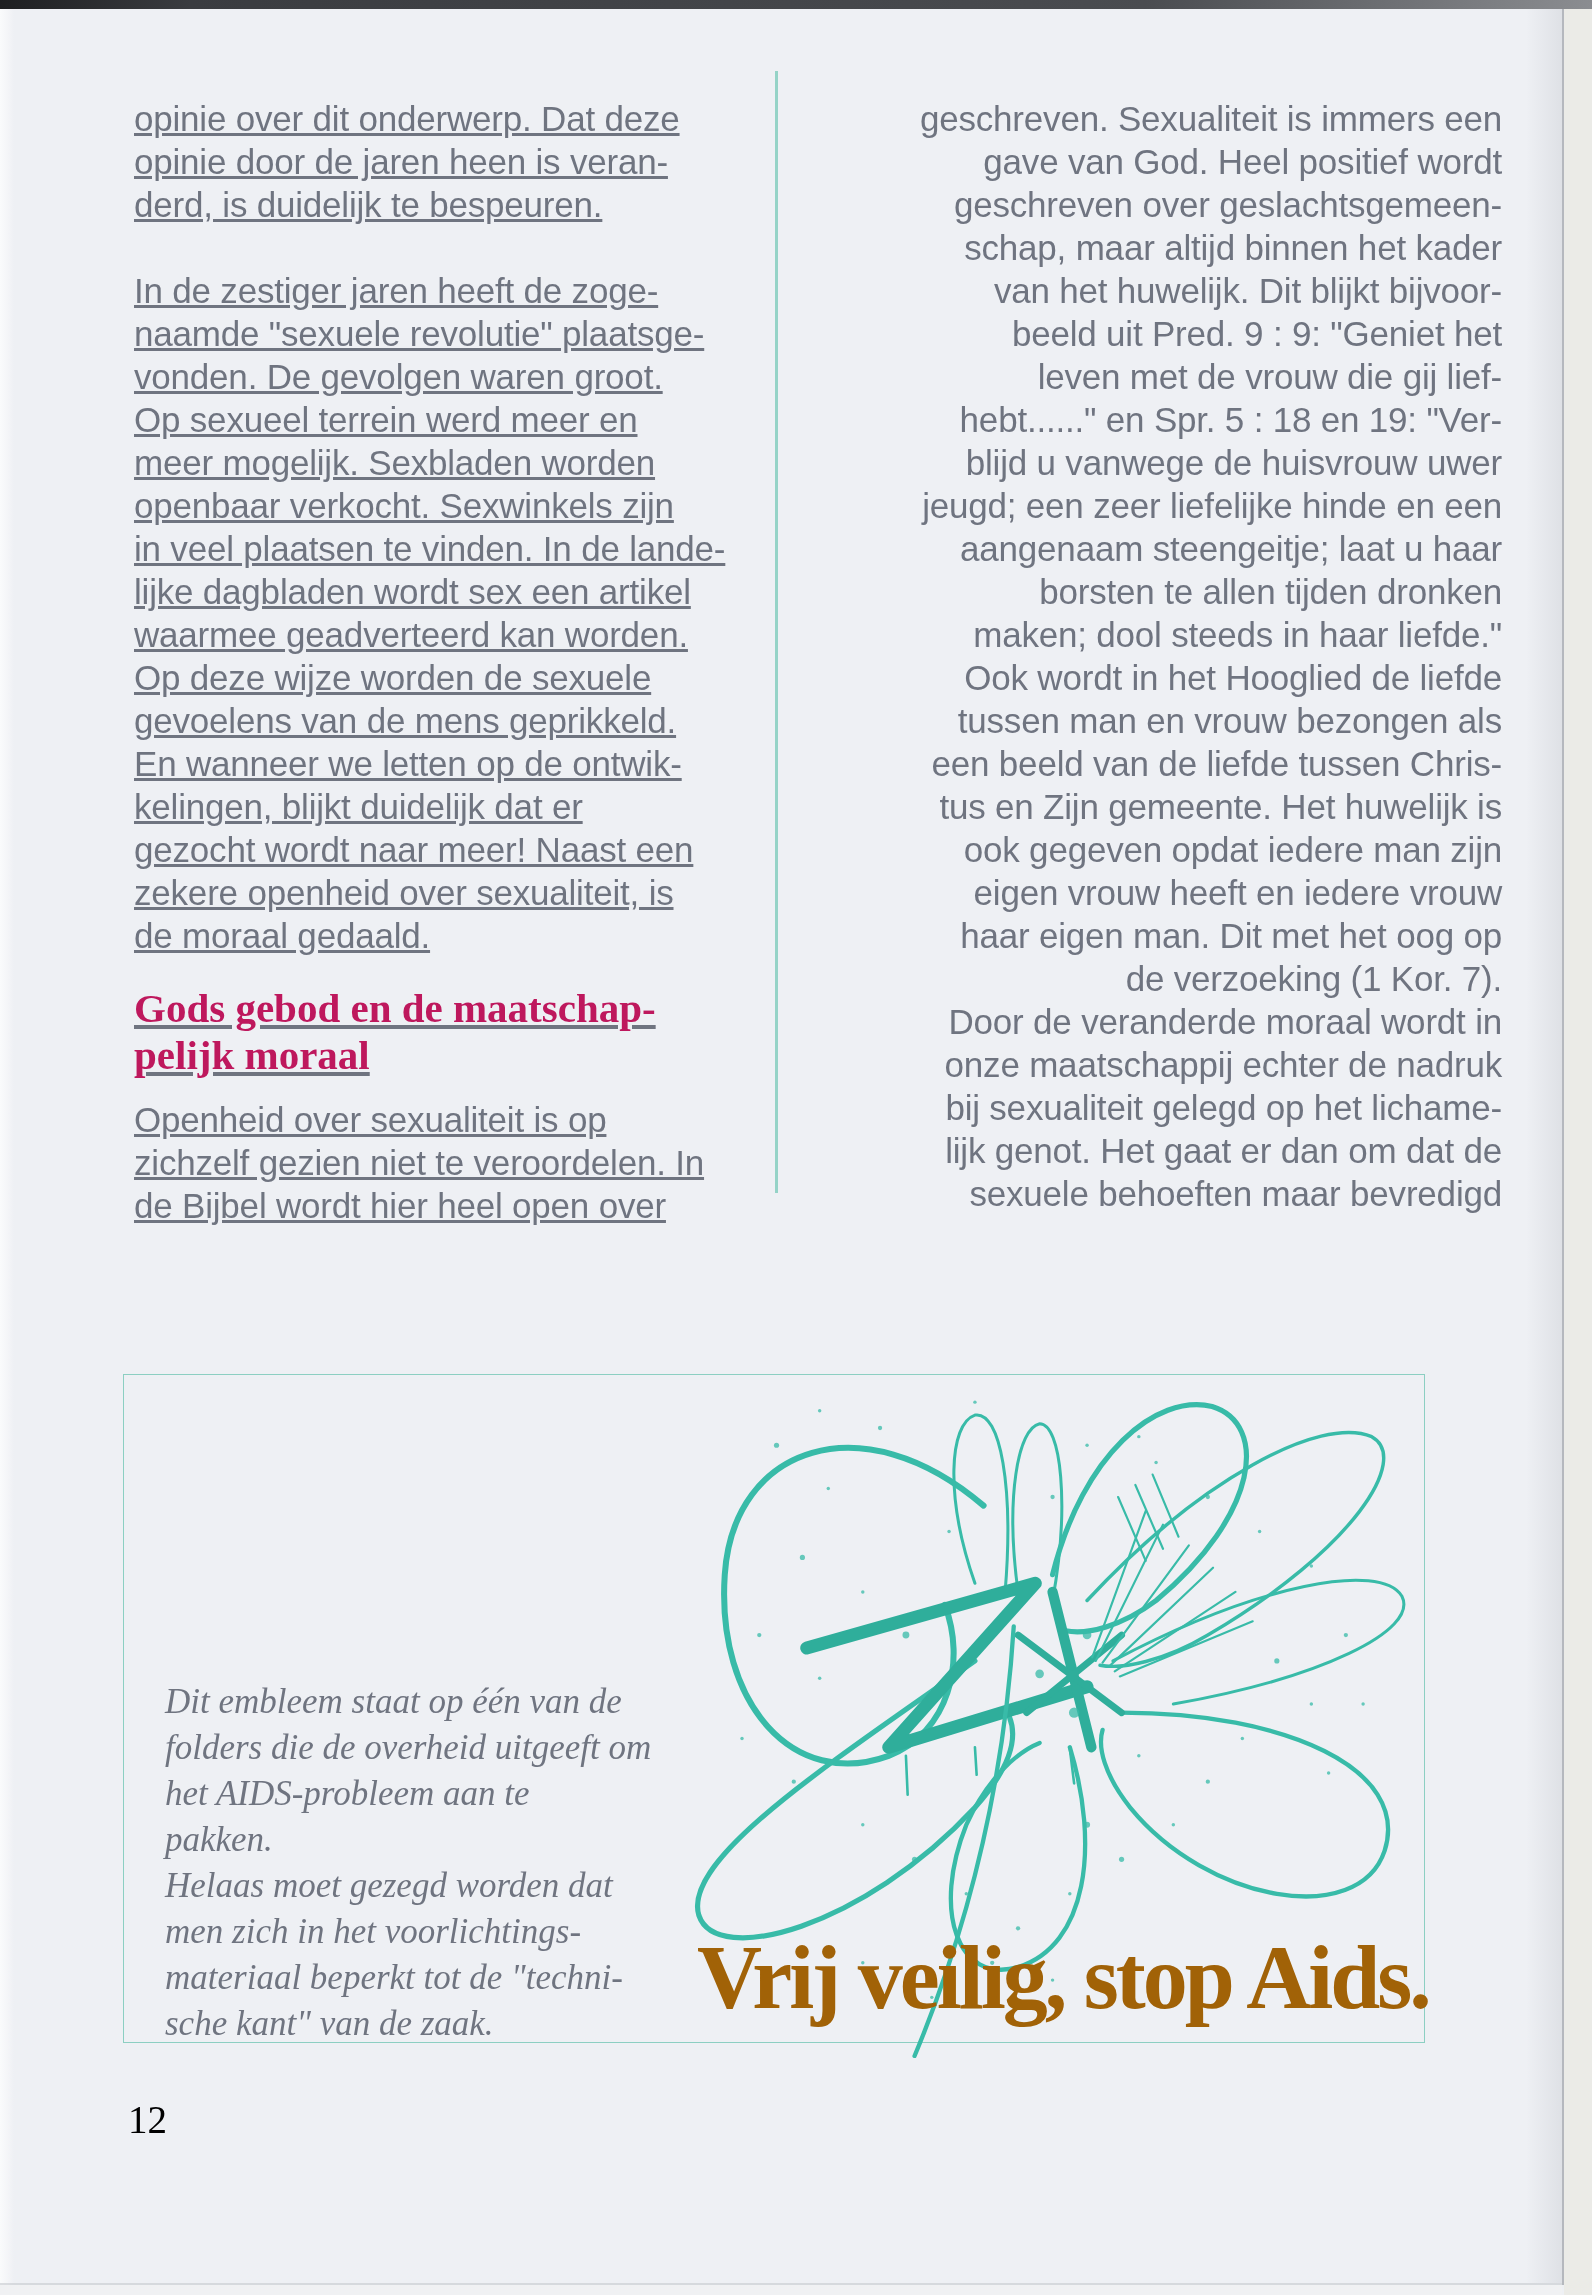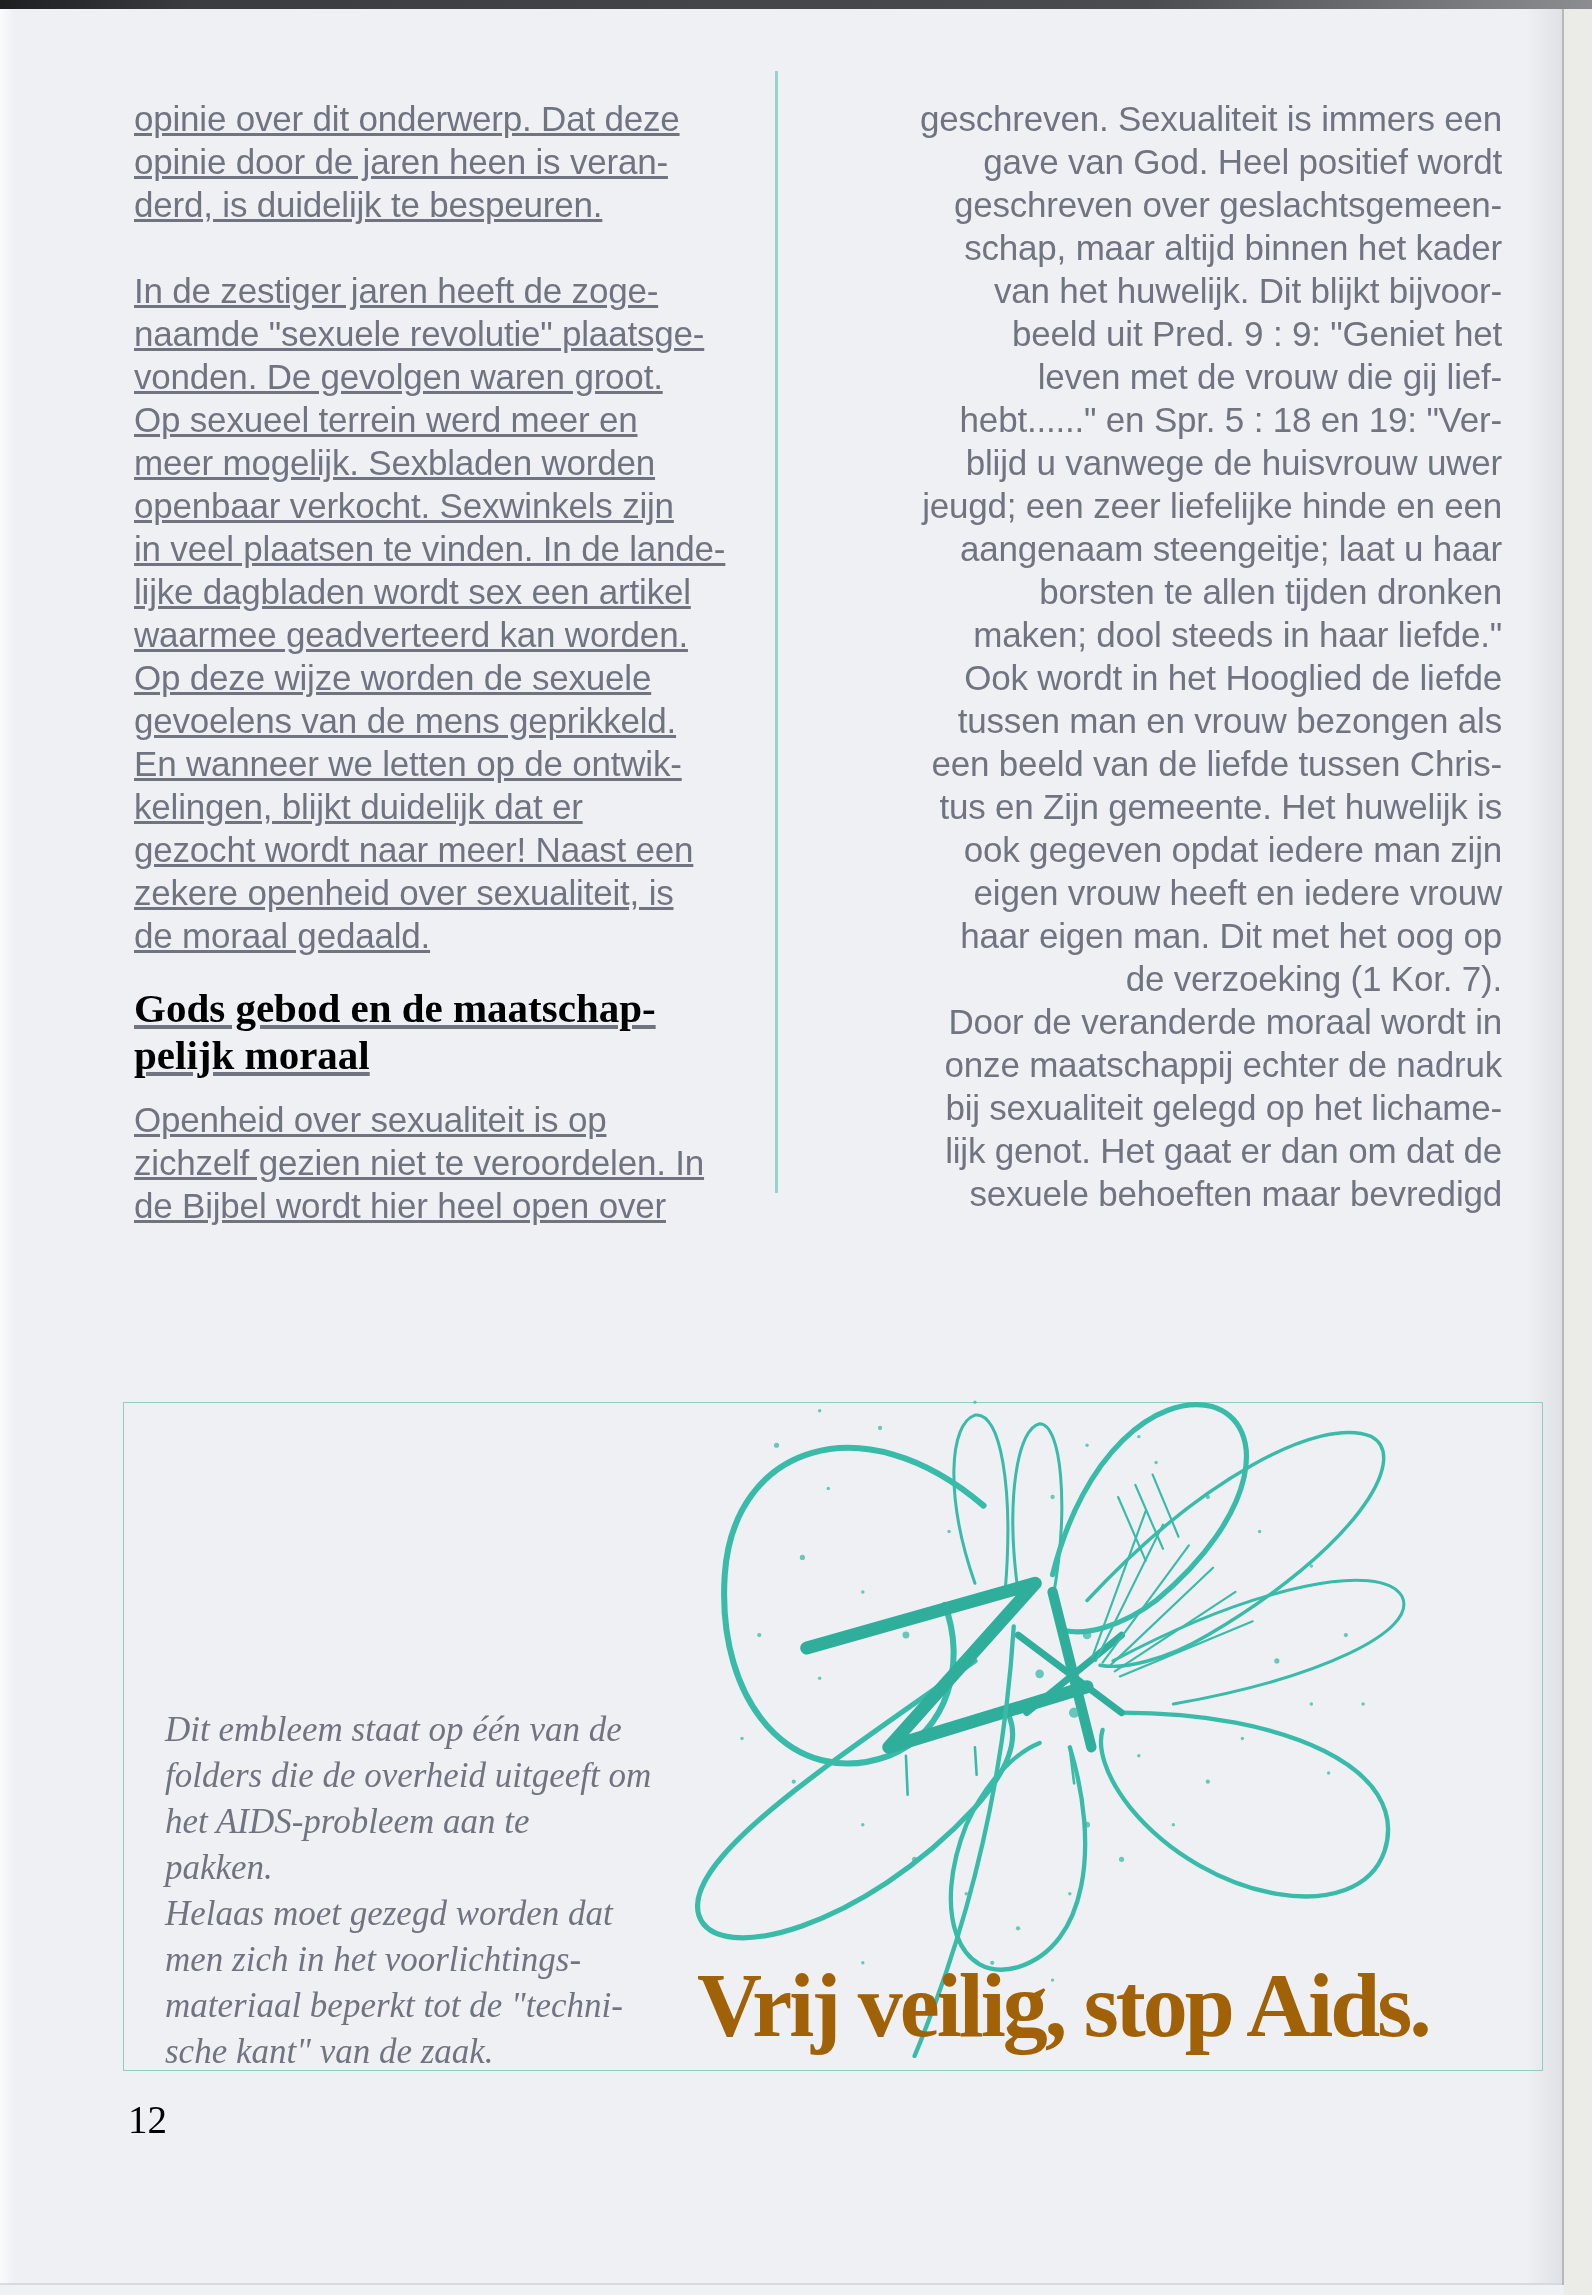--- a/index.html
+++ b/index.html
@@ -22,28 +22,28 @@
 
   
   .col { position:absolute; top:97px; font-size:35px; line-height:43px;
          color:#6f7480; letter-spacing:-0.2px; }
   .col-left  { left:134px; width:646px;text-decoration:underline; }
   .col-right { left:820px; width:682px;text-align:right; }
   .para { white-space:pre-line; }
   .para-gap    { margin-bottom:43px; }
   .para-gap-sm { margin-bottom:28px; }
   .heading { font-family:"Liberation Serif", serif; font-weight:700;
-             font-size:41px; line-height:47px; color:#000000;
+             font-size:41px; line-height:47px; color:#be185d;
              letter-spacing:0; white-space:pre-line; margin-bottom:19px; }
   .divider { position:absolute; left:775px; top:71px; width:2.6px; height:1122px;
              background:#95d3c7; }
 
   
-  .info-box { position:absolute; left:123px; top:1374px; width:1420px; height:669px;
-              border:1.7px solid #8ccfc2; box-sizing:border-box;margin-top:28px; }
+  .info-box { position:absolute; left:123px; top:1374px; width:1302px; height:669px;
+              border:1.7px solid #8ccfc2; box-sizing:border-box; }
   .caption { position:absolute; left:41px; top:304px; width:587px;
              font-family:"Liberation Serif", serif; font-style:italic;
              font-size:35px; line-height:46px; color:#6f7480; white-space:pre-line; }
   .slogan { position:absolute; left:573px; top:551px; z-index:2;
             font-family:"Liberation Serif", serif; font-weight:700;
             font-size:90px; letter-spacing:-3px; color:#a16207; white-space:nowrap; }
   .flower { position:absolute; left:604px; top:1376px; width:854px; height:682px; z-index:1; }
 
   .page-number { position:absolute; left:128px; top:2097px;
                  font-family:"Liberation Serif", serif; font-size:39px; color:#000000; }

